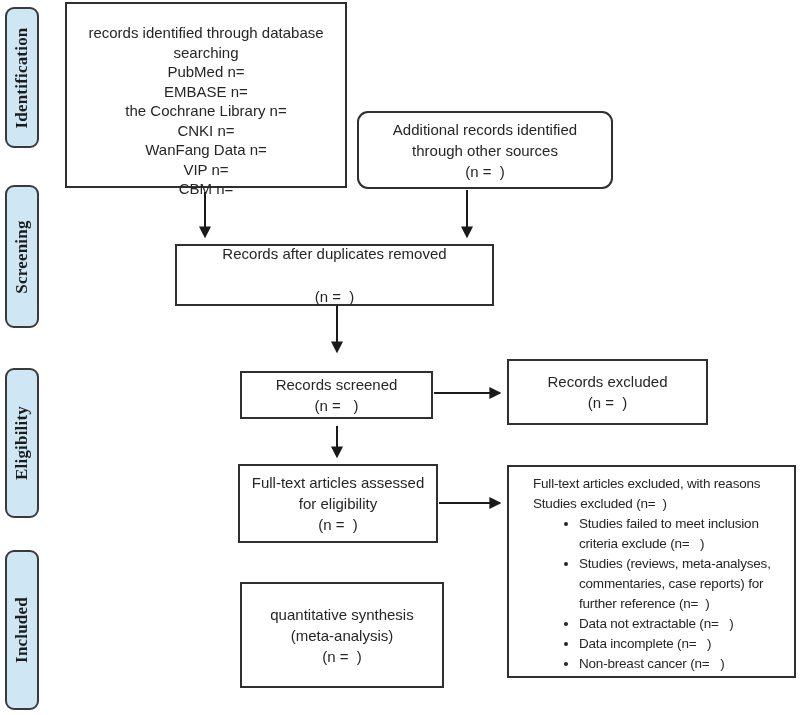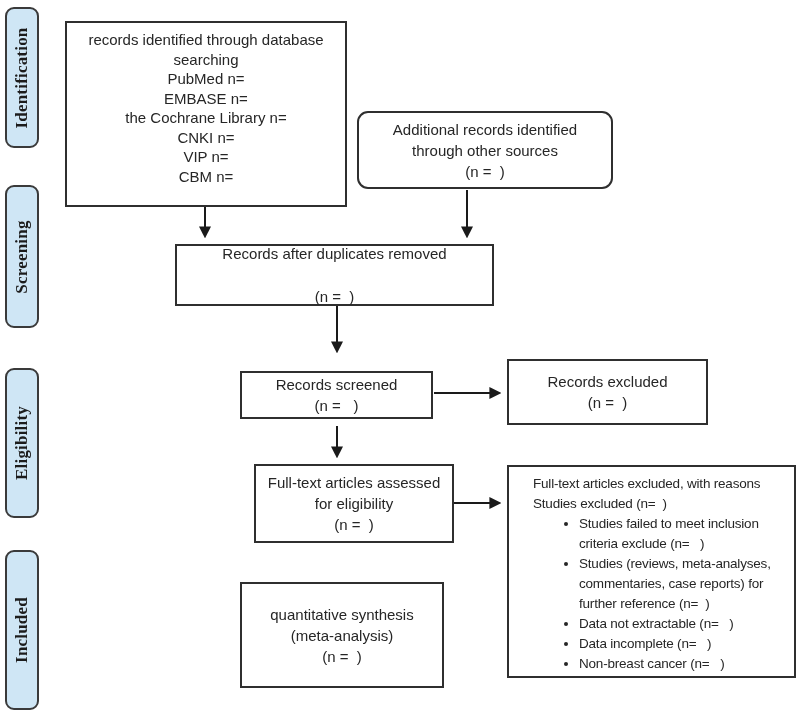--- a/index.html
+++ b/index.html
@@ -61,26 +61,26 @@
     font-size: 15px;
     line-height: 21px;
     text-align: center;
   }
   .flow-box .line { white-space: pre-wrap; }
   .v-center {
     display: flex;
     flex-direction: column;
     justify-content: center;
   }
-  .box-database { left: 65px; top: 21px; width: 282px; height: 186px; line-height: 19.5px; padding-top: 7px; }
+  .box-database { left: 65px; top: 2px; width: 282px; height: 186px; line-height: 19.5px; padding-top: 19px; }
   .box-other    { left: 357px; top: 111px; width: 256px; height: 78px; border-radius: 11px; }
   .box-duplicates { left: 175px; top: 244px; width: 319px; height: 62px; gap: 22px; }
   .box-screened { left: 240px; top: 359px; width: 193px; height: 48px; margin-top: 12px; }
   .box-records-excluded { left: 507px; top: 359px; width: 201px; height: 66px; }
-  .box-fulltext { left: 238px; top: 464px; width: 200px; height: 79px; margin-left: 16px; }
+  .box-fulltext { left: 238px; top: 464px; width: 200px; height: 79px; }
   .box-included { left: 240px; top: 582px; width: 204px; height: 106px; }
 
   .box-ft-excluded {
     left: 507px; top: 465px; width: 289px; height: 213px;
     text-align: left;
     font-size: 13.5px;
     letter-spacing: -0.2px;
     line-height: 20px;
     padding: 7px 2px 0 24px;
   }
@@ -125,20 +125,21 @@
     <span class="vlabel">Included</span>
   </div>
 
   <div class="flow-box box-database">
       <div class="line">records identified through database</div>
       <div class="line">searching</div>
       <div class="line">PubMed n=</div>
       <div class="line">EMBASE n=</div>
       <div class="line">the Cochrane Library n=</div>
       <div class="line">CNKI n=</div>
+      <div class="line">WanFang Data n=</div>
       <div class="line">VIP n=</div>
       <div class="line">CBM n=</div>
     </div>
 
   <div class="flow-box box-other v-center">
       <div class="line">Additional records identified</div>
       <div class="line">through other sources</div>
       <div class="line">(n =  )</div>
     </div>
 

